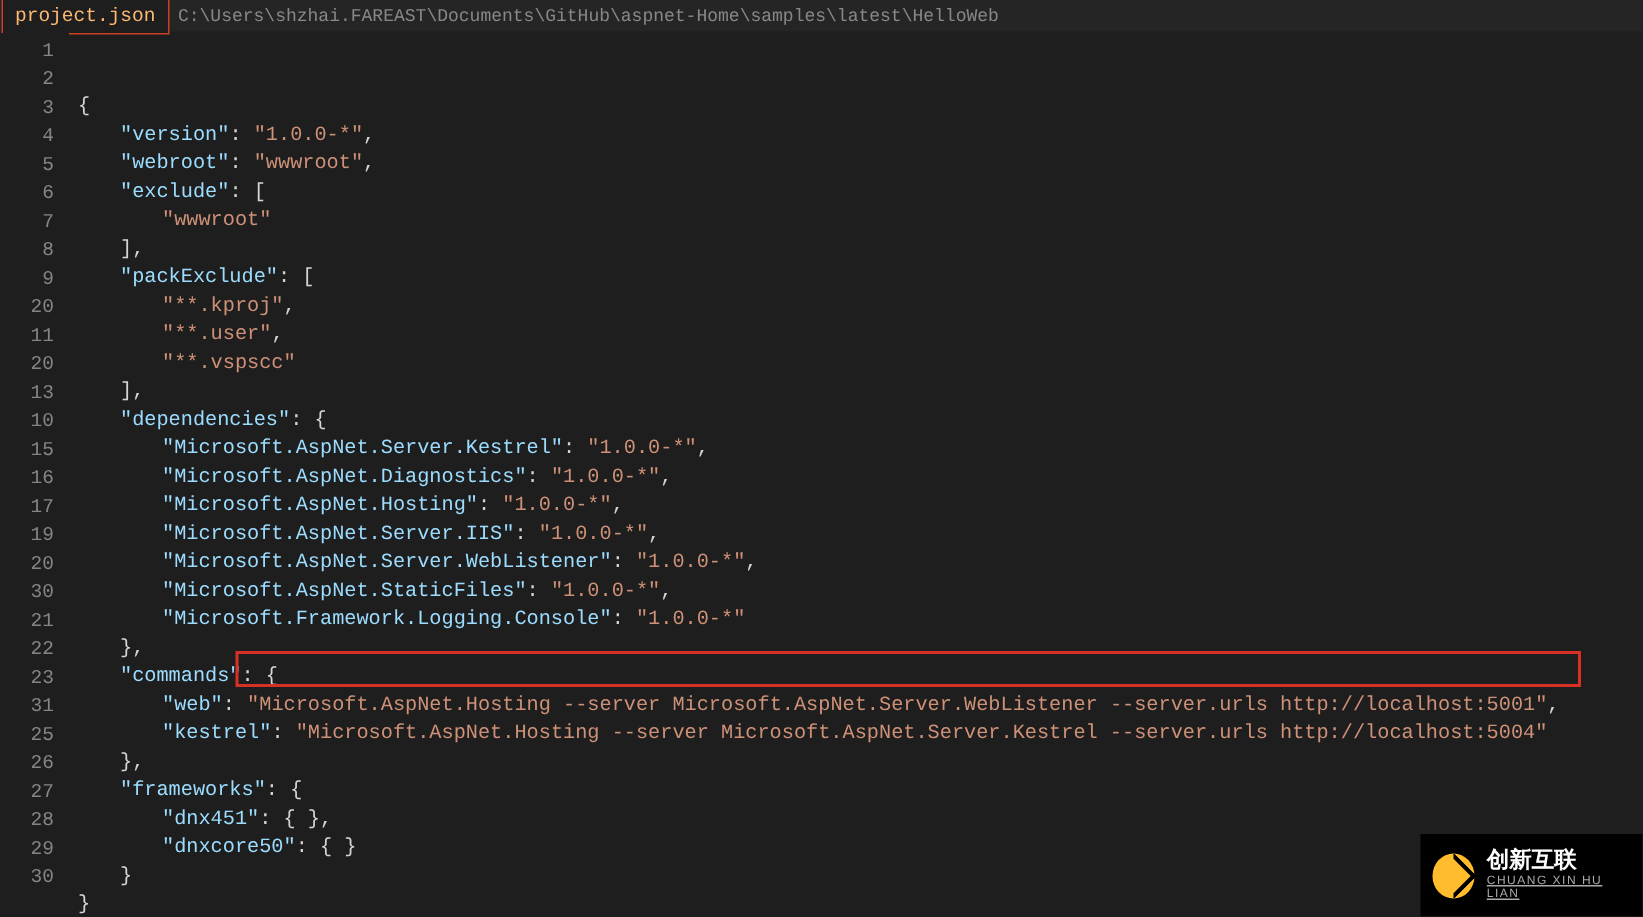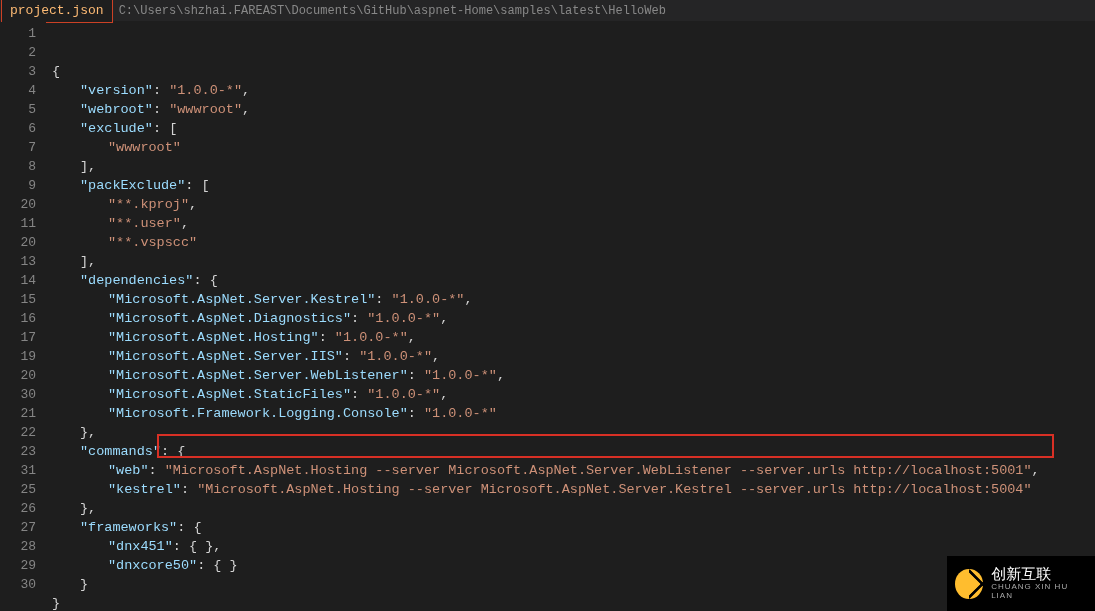--- a/index.html
+++ b/index.html
@@ -111,22 +111,22 @@
       transform: rotate(45deg);
       border-radius: 2px;
     }
     .logo-text {
       color: #ffffff;
       font-family: "Microsoft YaHei", sans-serif;
       display: flex;
       flex-direction: column;
       line-height: 1.1;
     }
-    .logo-main { font-size: 15px; font-weight: normal; }
-    .logo-sub { font-size: 8px; letter-spacing: 1px; color: #aaaaaa; }
+    .logo-main { font-size: 15px; font-weight: bold; }
+    .logo-sub { font-size: 8px; letter-spacing: 1px; color: #aaaaaa; text-decoration: underline; }
   </style>
 </head>
 <body>
 
 <div class="tab-bar">
   <div class="tab">project.json</div>
   <div class="path">C:\Users\shzhai.FAREAST\Documents\GitHub\aspnet-Home\samples\latest\HelloWeb</div>
 </div>
 
 <div class="editor">
@@ -137,21 +137,21 @@
       <div class="gutter-line">4</div>
       <div class="gutter-line">5</div>
       <div class="gutter-line">6</div>
       <div class="gutter-line">7</div>
       <div class="gutter-line">8</div>
       <div class="gutter-line">9</div>
       <div class="gutter-line">20</div>
       <div class="gutter-line">11</div>
       <div class="gutter-line">20</div>
       <div class="gutter-line">13</div>
-      <div class="gutter-line">14</div>
+      <div class="gutter-line">10</div>
       <div class="gutter-line">15</div>
       <div class="gutter-line">16</div>
       <div class="gutter-line">17</div>
       <div class="gutter-line">19</div>
       <div class="gutter-line">20</div>
       <div class="gutter-line">30</div>
       <div class="gutter-line">21</div>
       <div class="gutter-line">22</div>
       <div class="gutter-line">23</div>
       <div class="gutter-line">31</div>

